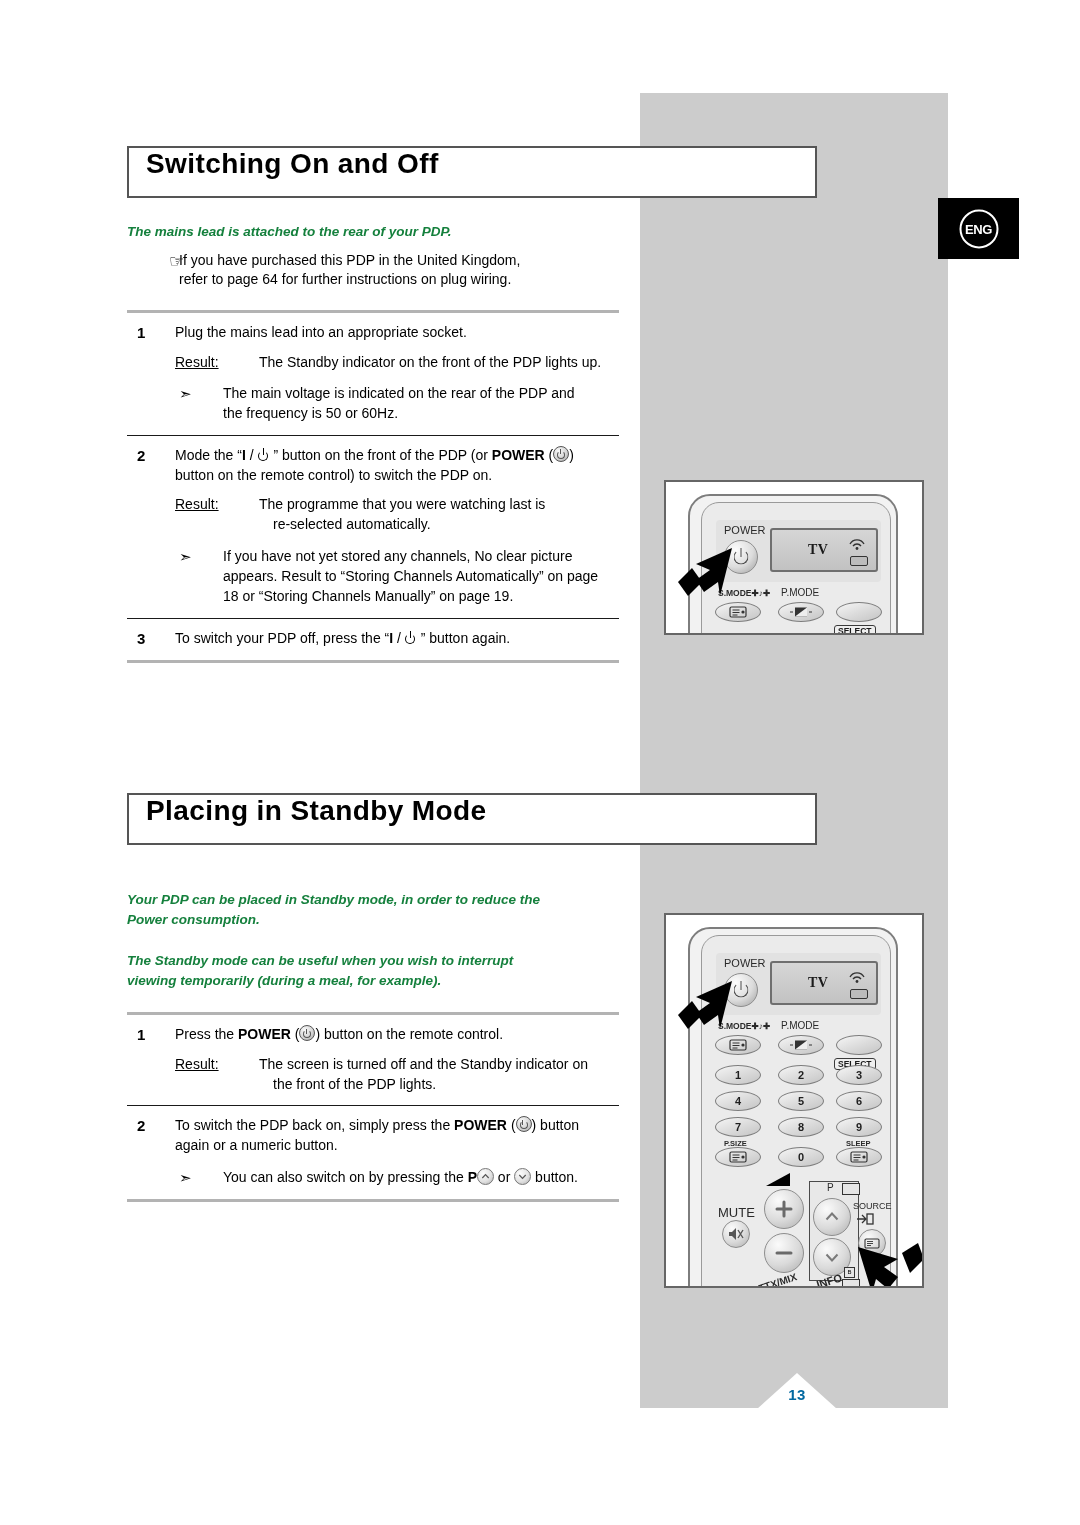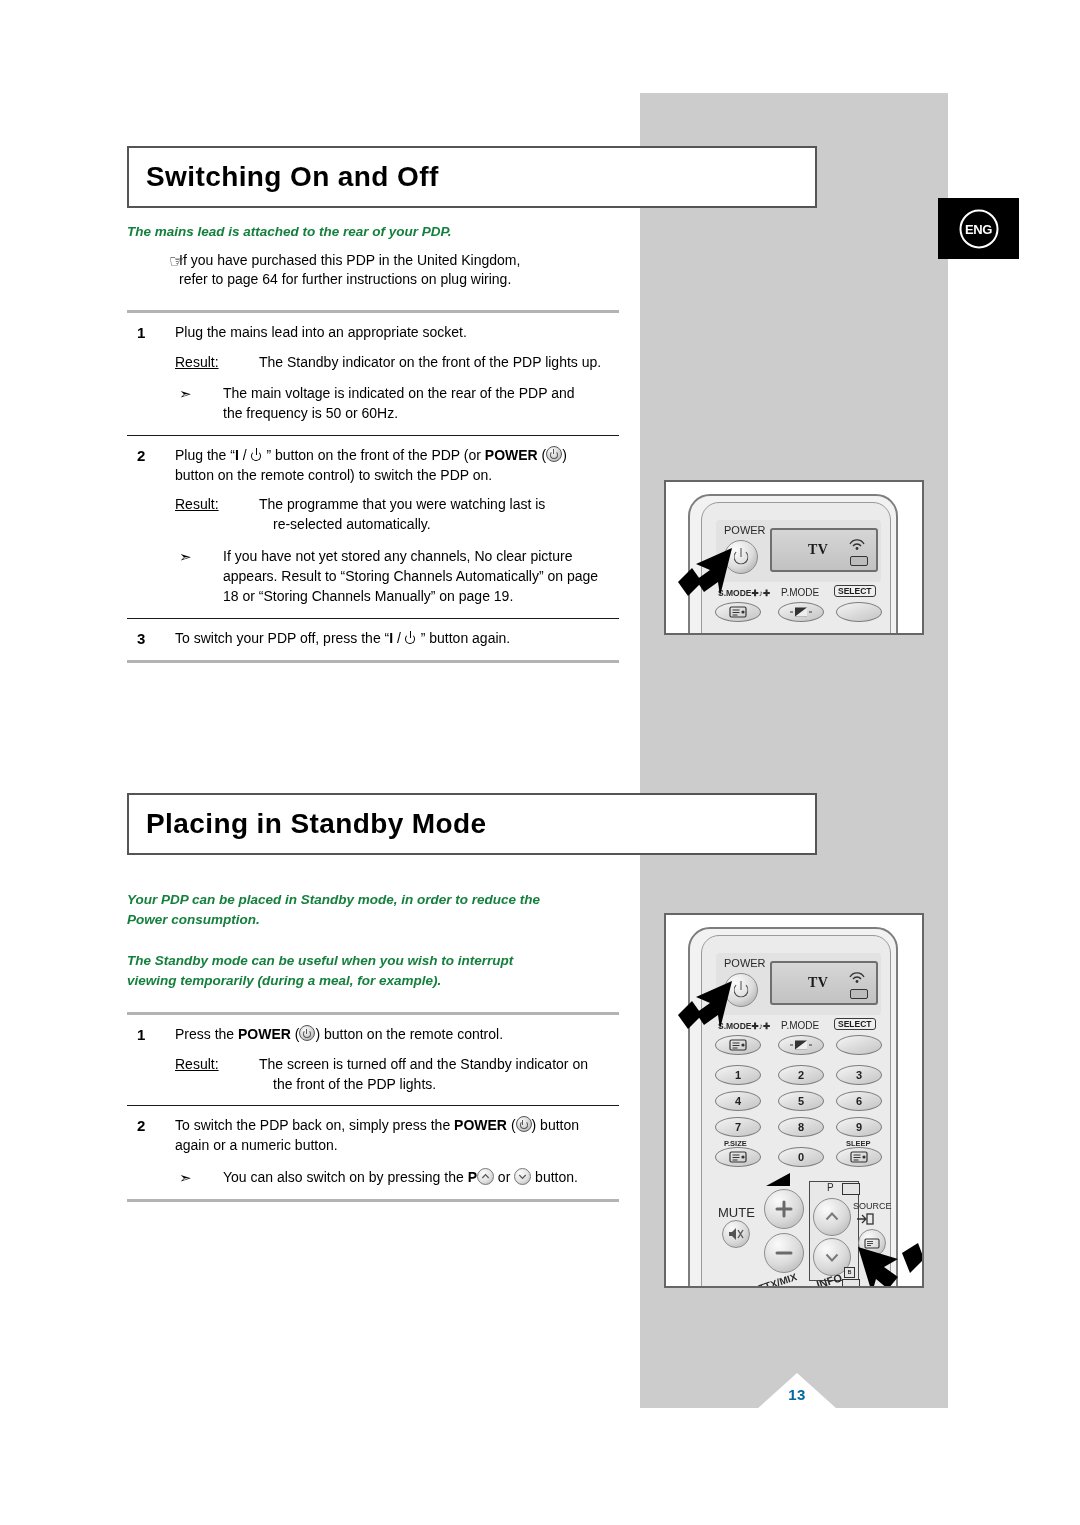--- a/index.html
+++ b/index.html
@@ -80,26 +80,26 @@
     align-items: center;
     justify-content: center;
     letter-spacing: -0.4px;
   }
 
   
   .title-bar {
     position: absolute;
     left: 127px;
     width: 690px;
-    height: 62px;
+    height: 52px;
     background: #ffffff;
     border: 2px solid #555555;
     box-sizing: border-box;
     display: flex;
-    align-items: center;
+    align-items: flex-start;
   }
   .title-bar .title-text {
     font-size: 28px;
     font-weight: bold;
     color: #000;
     padding-left: 17px;
     letter-spacing: 0.4px;
   }
   #title-switching { top: 146px; }
   #title-standby  { top: 793px; }
@@ -461,20 +461,21 @@
   }
   .rc-select-box {
     position: absolute;
     border: 1.3px solid #3a3a3a;
     border-radius: 3px;
     font-size: 8.5px;
     font-weight: bold;
     color: #1a1a1a;
     padding: 0 3px;
     background: #efefef;
+    margin-top: 40px;
   }
   .rc-nav-box {
     position: absolute;
     border: 1.5px solid #4a4a4a;
     background: #e8e8e8;
     box-sizing: border-box;
   }
 
   
   .cursor-arrow { position: absolute; }
@@ -529,21 +530,21 @@
           </div>
         </div>
       </div>
     </div>
 
     <hr class="rule-thin">
 
     <div class="step">
       <div class="step-num">2</div>
       <div class="step-body">
-        <div class="step-line"><span>Plug the “</span><span class="io-sym">I</span><span> / </span><span class="pw-sym"></span><span> ” button on the front of the PDP (or </span><b>POWER</b> <span>(</span><span class="pwr-glyph"></span><span>)</span></div>
+        <div class="step-line"><span>Mode the “</span><span class="io-sym">I</span><span> / </span><span class="pw-sym"></span><span> ” button on the front of the PDP (or </span><b>POWER</b> <span>(</span><span class="pwr-glyph"></span><span>)</span></div>
         <div class="step-line">button on the remote control) to switch the PDP on.</div>
         <div class="result-row">
           <div class="result-label">Result:</div>
           <div class="result-text">
             <div>The programme that you were watching last is</div>
             <div style="padding-left:14px">re-selected automatically.</div>
           </div>
         </div>
         <div class="bullet-row">
           <div class="bullet-glyph">➣</div>

